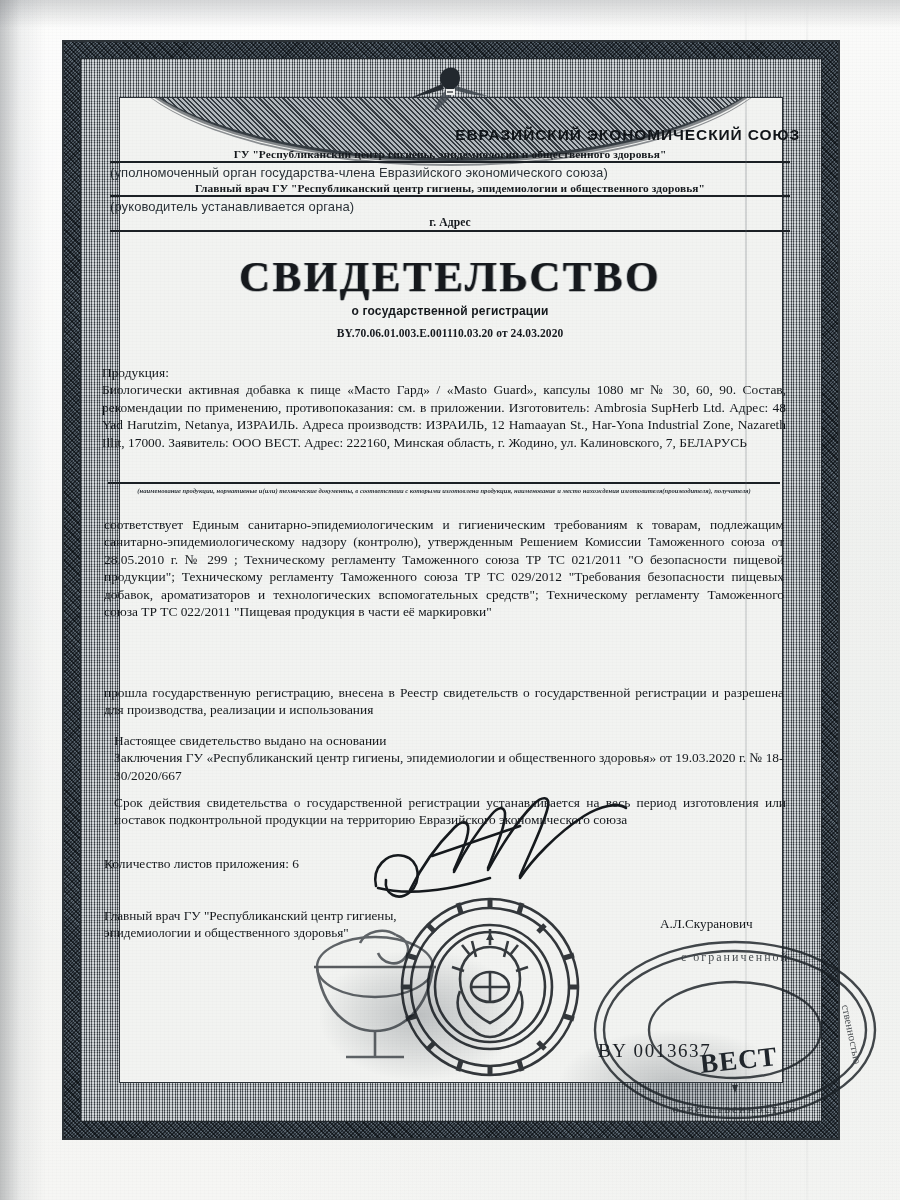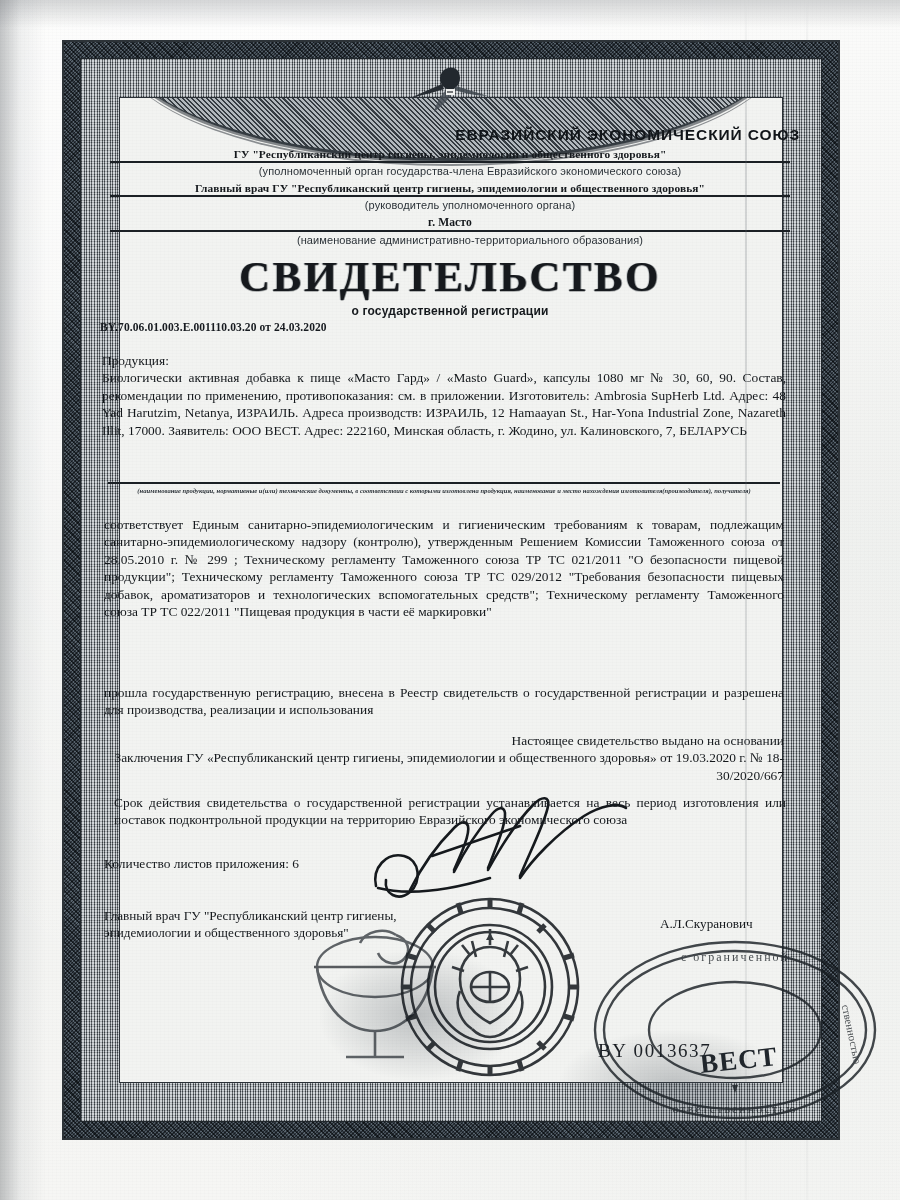--- a/index.html
+++ b/index.html
@@ -164,27 +164,25 @@
     color: #14181c;
     padding-bottom: 1px;
     border-bottom: 2.5px solid #1b2025;
     letter-spacing: 0.1px;
   }
   .hdr-line.city {
     font-size: 11.6px;
     border-bottom: 2.5px solid #1b2025;
   }
   .hdr-cap {
-    text-align: center;
-    font-size: 11px;
+    font-size: 13px;
     font-family: "Liberation Sans", sans-serif;
     color: #2b3238;
     padding-top: 1.5px;
     letter-spacing: 0.1px;
-    padding-left: 40px;
   }
 
   .h-row1 { top: 96px; }
   .h-row2 { top: 130px; }
   .h-row3 { top: 164px; }
 
   .cert-title {
     position: absolute;
     top: 200px;
     left: 0;
@@ -207,40 +205,41 @@
     width: 100%;
     text-align: center;
     font-family: "Liberation Sans", "DejaVu Sans", sans-serif;
     font-weight: bold;
     font-size: 12px;
     letter-spacing: 0.2px;
     color: #15191d;
   }
   .cert-number {
     position: absolute;
-    top: 269px;
+    top: 275px;
     left: 0;
     width: 100%;
+    text-align: center;
     font-family: "Liberation Serif", serif;
     font-size: 11.5px;
     font-weight: bold;
     letter-spacing: 0.1px;
     color: #171b20;
   }
 
   .body-text {
     position: absolute;
     font-family: "Liberation Serif", "DejaVu Serif", serif;
     font-size: 13.4px;
     line-height: 17.4px;
     color: #14181c;
     text-align: left;
   }
 
-  .product-block { top: 300px; left: 2px; width: 684px; }
+  .product-block { top: 312px; left: 2px; width: 684px; }
   .product-label { font-size: 13.4px; }
   .product-body { text-align: justify; }
 
   .form-caption {
     position: absolute;
     top: 430px;
     left: 8px;
     width: 672px;
     text-align: center;
     font-family: "Liberation Serif", serif;
@@ -248,21 +247,21 @@
     font-weight: bold;
     font-size: 6.6px;
     line-height: 9px;
     color: #2e353b;
     border-top: 2.5px solid #1b2025;
     padding-top: 2px;
   }
 
   .compliance { top: 464px; left: 4px; width: 680px; text-align: justify; }
   .registered { top: 632px; left: 4px; width: 680px; text-align: justify; }
-  .basis { top: 680px; left: 14px; width: 670px; text-align: right; }
+  .basis { top: 680px; left: 14px; width: 670px; }
   .validity { top: 742px; left: 14px; width: 672px; text-align: justify; }
   .sheets { top: 803px; left: 4px; width: 500px; }
 
   .sign-role {
     position: absolute;
     top: 855px;
     left: 4px;
     width: 330px;
     font-family: "Liberation Serif", serif;
     font-size: 13.2px;
@@ -381,26 +380,25 @@
 
     <div class="eaeu-title">ЕВРАЗИЙСКИЙ ЭКОНОМИЧЕСКИЙ СОЮЗ</div>
 
     <div class="hdr-block h-row1">
       <div class="hdr-line">ГУ "Республиканский центр гигиены, эпидемиологии и общественного здоровья"</div>
       <div class="hdr-cap">(уполномоченный орган государства-члена Евразийского экономического союза)</div>
     </div>
 
     <div class="hdr-block h-row2">
       <div class="hdr-line">Главный врач ГУ "Республиканский центр гигиены, эпидемиологии и общественного здоровья"</div>
-      <div class="hdr-cap">(руководитель уполномоченного органа)</div>
+      <div class="hdr-cap">(руководитель устанавливается органа)</div>
     </div>
 
     <div class="hdr-block h-row3">
-      <div class="hdr-line city">г. Масто</div>
-      <div class="hdr-cap">(наименование административно-территориального образования)</div>
+      <div class="hdr-line city">г. Адрес</div>
     </div>
 
     <div class="cert-title">СВИДЕТЕЛЬСТВО</div>
     <div class="cert-sub">о государственной регистрации</div>
     <div class="cert-number">BY.70.06.01.003.Е.001110.03.20 от 24.03.2020</div>
 
     <div class="body-text product-block">
       <div class="product-label">Продукция:</div>
       <div class="product-body">Биологически активная добавка к пище «Масто Гард» / «Masto Guard», капсулы 1080 мг № 30, 60, 90. Состав, рекомендации по применению, противопоказания: см. в приложении. Изготовитель: Ambrosia SupHerb Ltd. Адрес: 48 Yad Harutzim, Netanya, ИЗРАИЛЬ. Адреса производств: ИЗРАИЛЬ, 12 Hamaayan St., Har-Yona Industrial Zone, Nazareth Illit, 17000. Заявитель: ООО ВЕСТ. Адрес: 222160, Минская область, г. Жодино, ул. Калиновского, 7, БЕЛАРУСЬ</div>
     </div>

